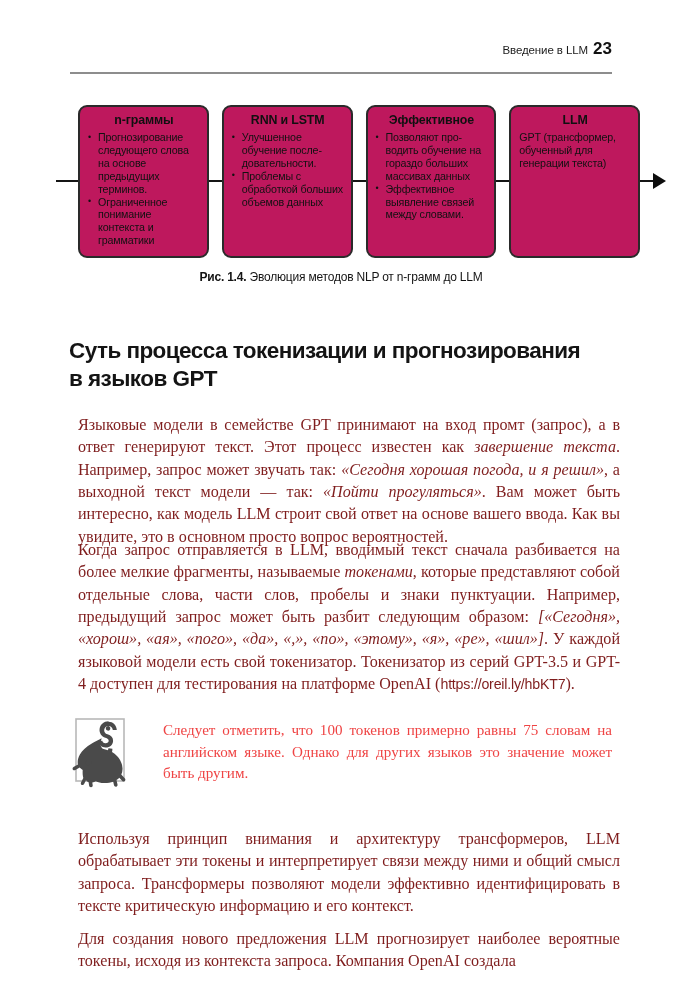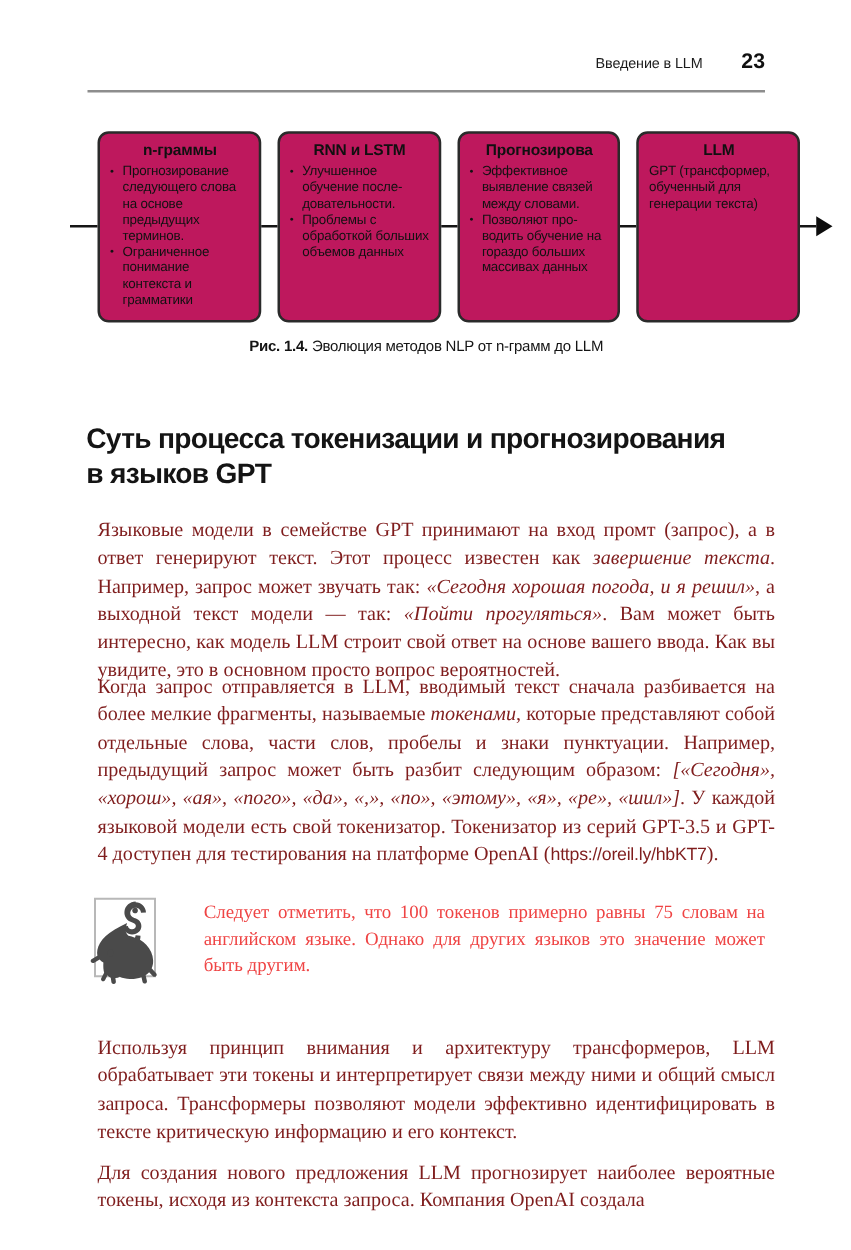--- a/index.html
+++ b/index.html
@@ -28,21 +28,20 @@
   
   .running-head {
     position: absolute;
     left: 70px;
     top: 40px;
     width: 542px;
     height: 24px;
     display: flex;
     align-items: baseline;
     justify-content: flex-end;
-    gap: 26px;
   }
   .running-head .rh-title {
     font-family: "Liberation Sans", "DejaVu Sans", sans-serif;
     font-size: 11.5px;
     letter-spacing: -0.1px;
     color: #1c1c1c;
     white-space: nowrap;
   }
   .running-head .rh-page {
     font-family: "Liberation Sans", "DejaVu Sans", sans-serif;
@@ -266,25 +265,25 @@
           <ul>
             <li>Улучшенное обучение после­довательности.</li>
             <li>Проблемы с обработкой больших объемов данных</li>
           </ul>
         </div>
       </div>
 
       <div class="connector mid"></div>
 
       <div class="node">
-        <div class="node-title">Прогнозирова</div>
+        <div class="node-title">Эффективное</div>
         <div class="node-body">
           <ul>
+            <li>Позволяют про­водить обучение на гораздо больших мас­сивах данных</li>
             <li>Эффективное выявление связей между словами.</li>
-            <li>Позволяют про­водить обучение на гораздо больших мас­сивах данных</li>
           </ul>
         </div>
       </div>
 
       <div class="connector mid"></div>
 
       <div class="node">
         <div class="node-title">LLM</div>
         <div class="node-body">
           <p class="plain">GPT (трансформер, обученный для генерации текста)</p>

